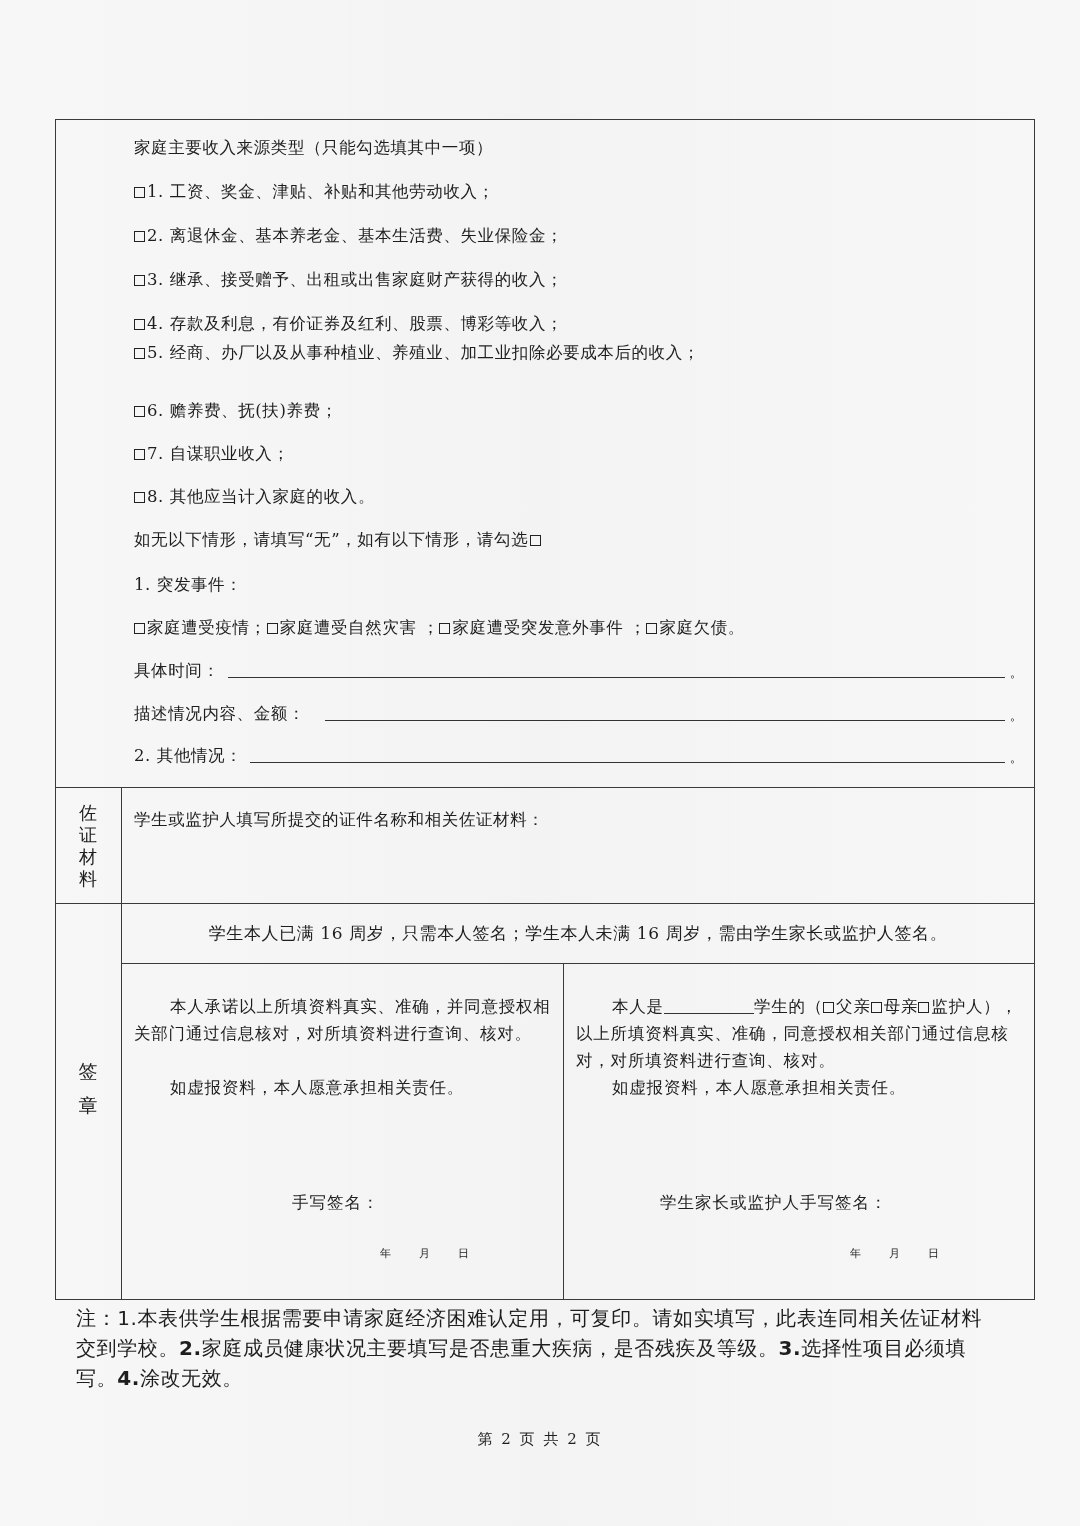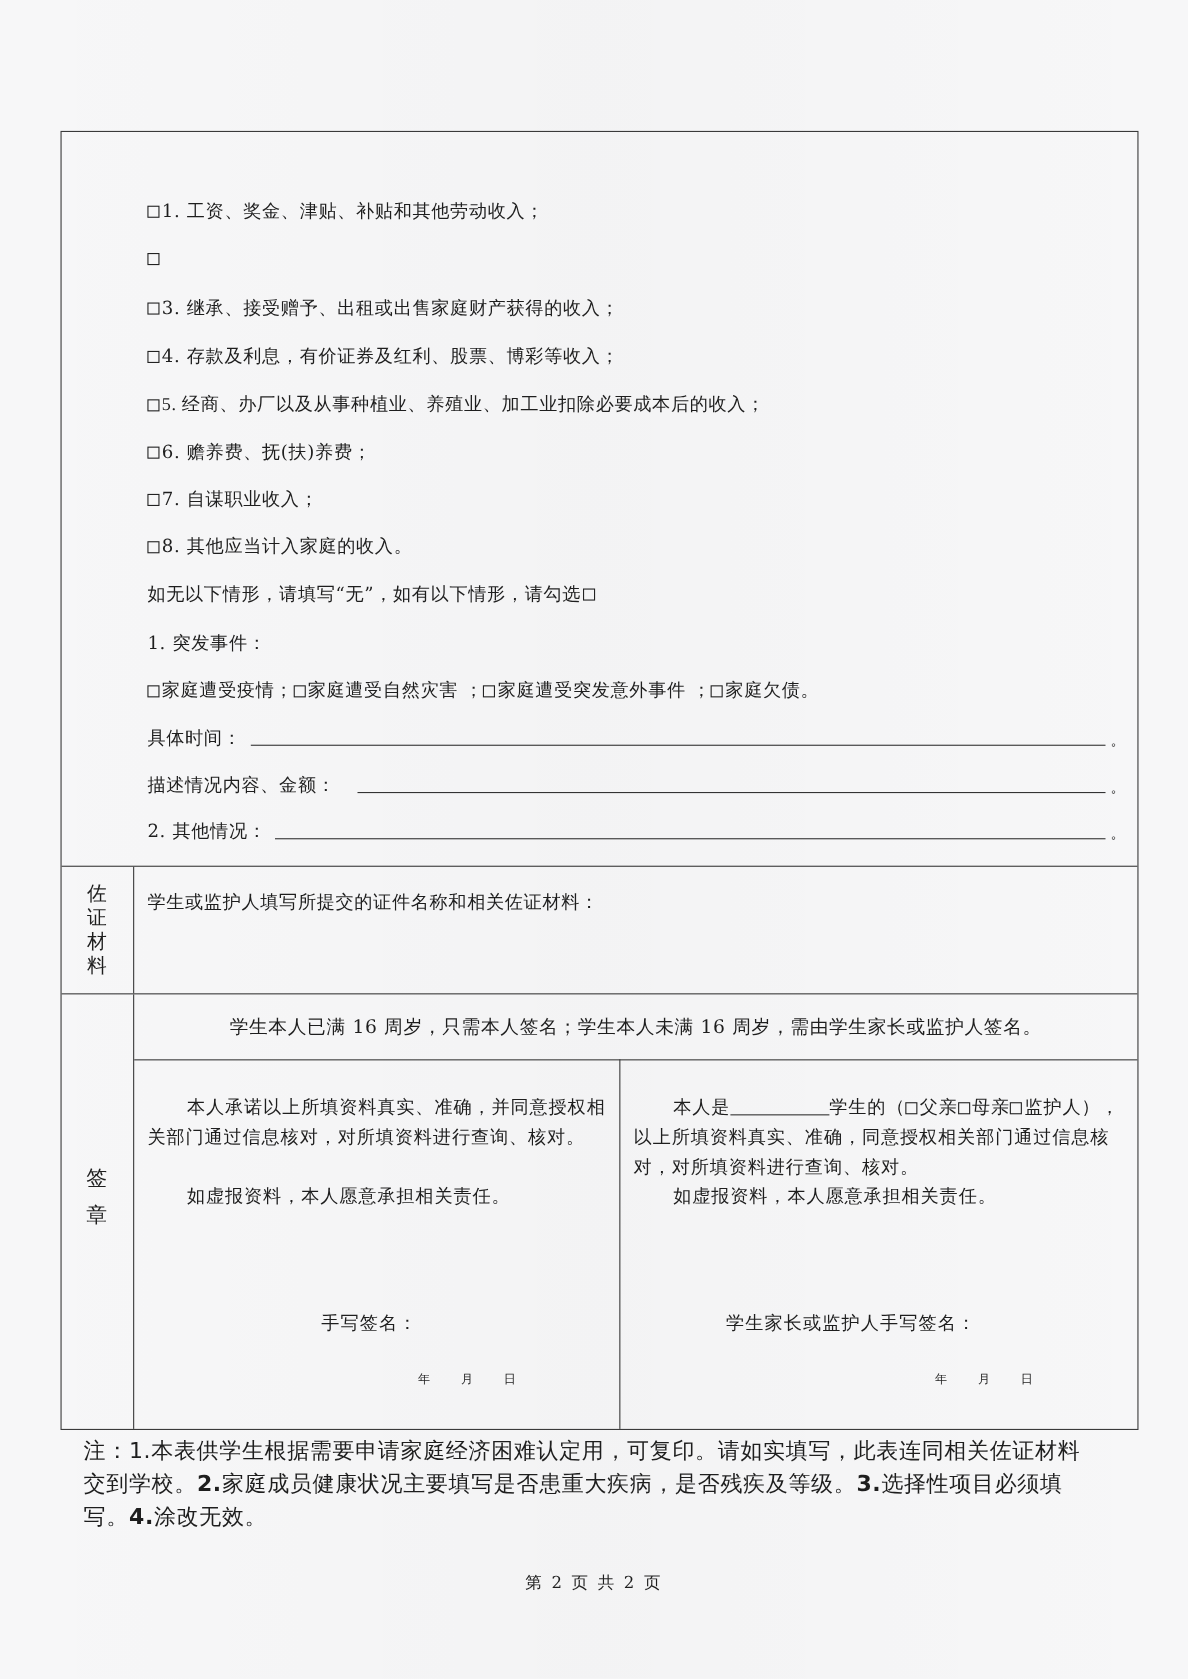--- a/index.html
+++ b/index.html
@@ -80,26 +80,27 @@
 </style>
 </head>
 <body>
 
 <div class="ghost"></div>
 
 <div class="tbl">
 
   <div class="row r1">
     <div class="content">
+      <div class="line" style="top:17px;">家庭主要收入来源类型（只能勾选填其中一项）</div>
 
       <div class="line" style="top:61px;"><span class="cb"></span><span>1. 工资、奖金、津贴、补贴和其他劳动收入；</span></div>
-      <div class="line" style="top:105px;"><span class="cb"></span></div>
+      <div class="line" style="top:105px;"><span class="cb"></span><span>2. 离退休金、基本养老金、基本生活费、失业保险金；</span></div>
       <div class="line" style="top:149px;"><span class="cb"></span><span>3. 继承、接受赠予、出租或出售家庭财产获得的收入；</span></div>
       <div class="line" style="top:193px;"><span class="cb"></span><span>4. 存款及利息，有价证券及红利、股票、博彩等收入；</span></div>
-      <div class="line" style="top:237px;font-family:Liberation Serif, serif;"><span class="cb"></span><span>5. 经商、办厂以及从事种植业、养殖业、加工业扣除必要成本后的收入；</span></div>
+      <div class="line" style="top:222px;"><span class="cb"></span><span>5. 经商、办厂以及从事种植业、养殖业、加工业扣除必要成本后的收入；</span></div>
       <div class="line" style="top:280px;"><span class="cb"></span><span>6. 赡养费、抚(扶)养费；</span></div>
       <div class="line" style="top:323px;"><span class="cb"></span><span>7. 自谋职业收入；</span></div>
       <div class="line" style="top:366px;"><span class="cb"></span><span>8. 其他应当计入家庭的收入。</span></div>
 
       <div class="line" style="top:409px;"><span>如无以下情形，请填写“无”，如有以下情形，请勾选</span><span class="cb" style="margin-left:2px;"></span></div>
 
       <div class="line" style="top:454px;text-align:right;">1. 突发事件：</div>
 
       <div class="line" style="top:497px;">
         <span class="cb"></span><span>家庭遭受疫情；</span><span class="cb"></span><span>家庭遭受自然灾害 ；</span><span class="cb"></span><span>家庭遭受突发意外事件 ；</span><span class="cb"></span><span>家庭欠债。</span>

